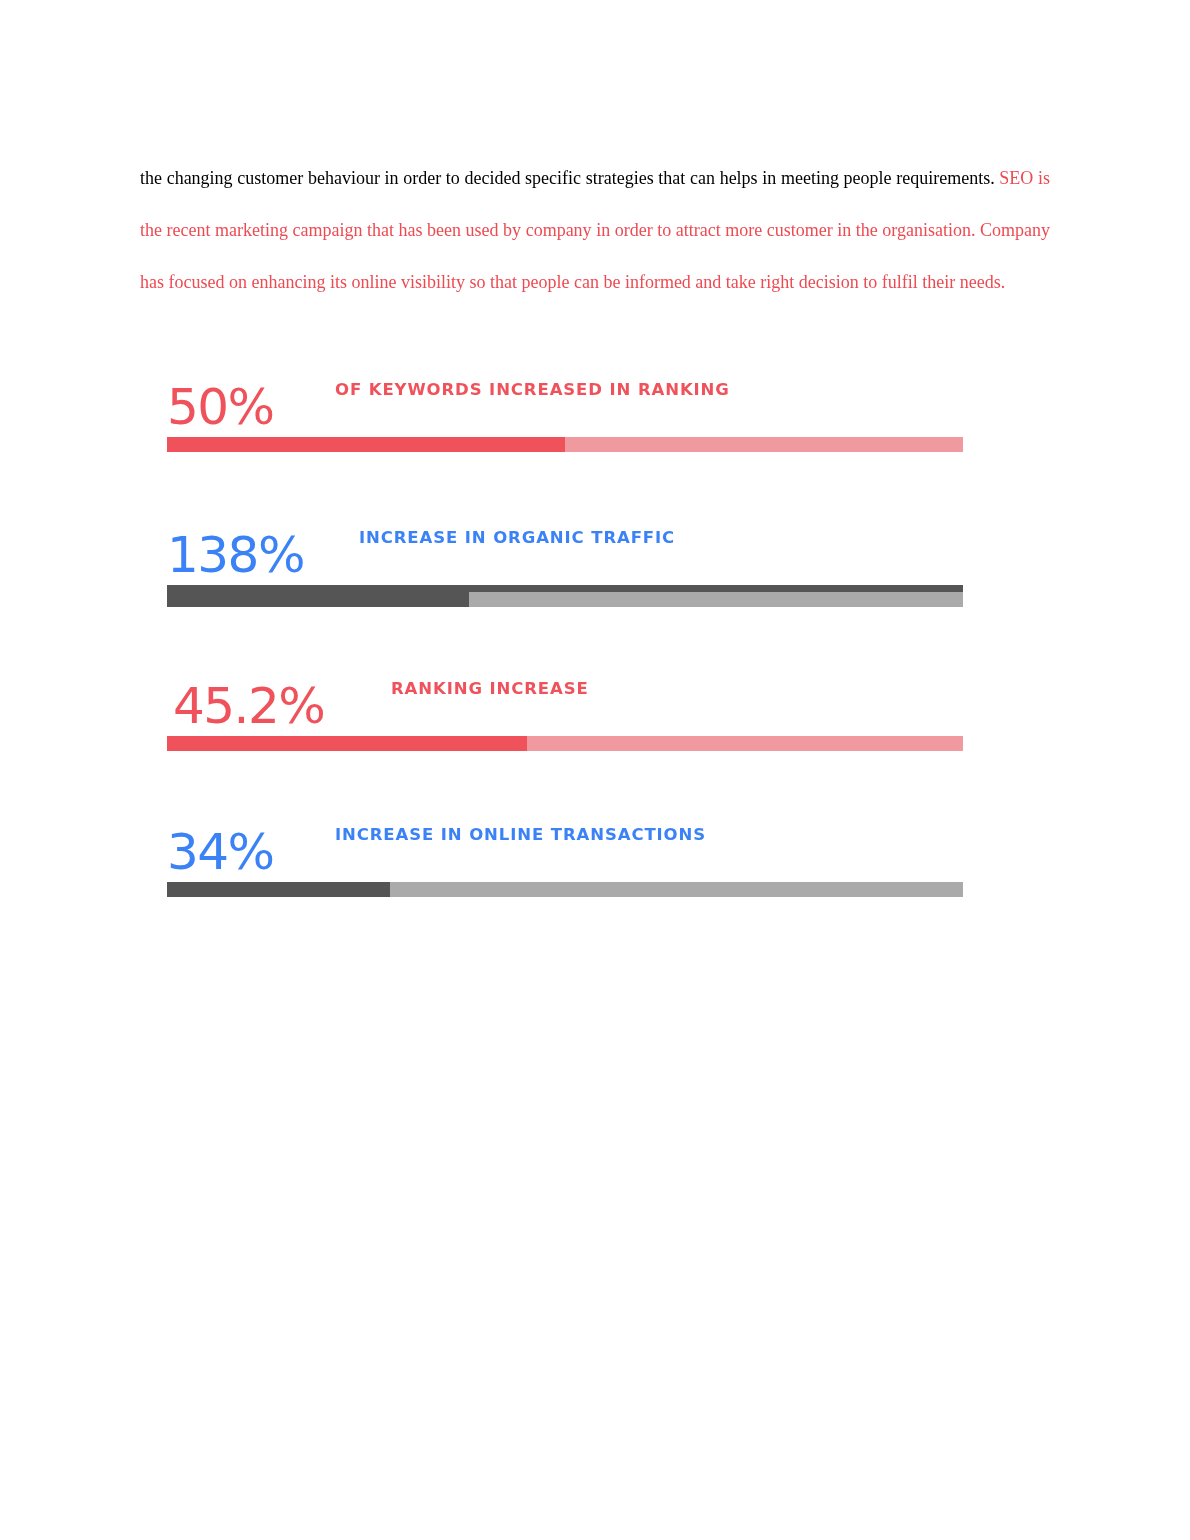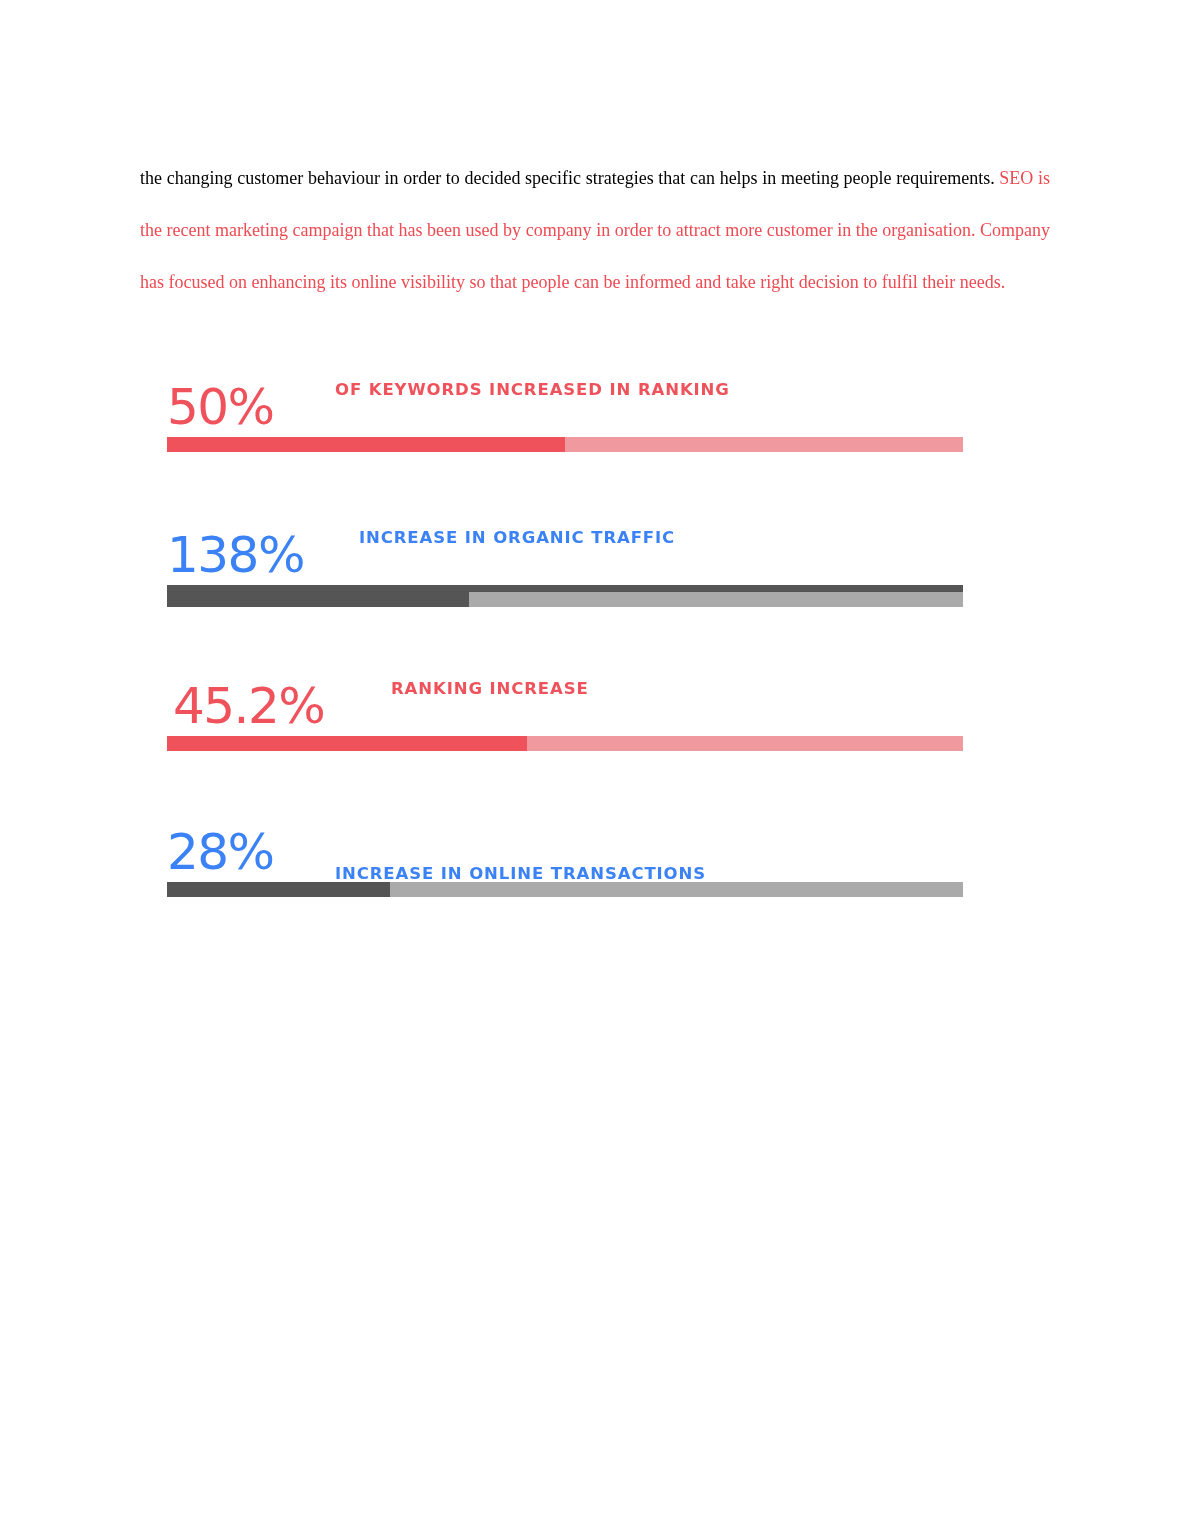--- a/index.html
+++ b/index.html
@@ -164,22 +164,22 @@
         <div class="bar-track">
           <div class="bar-fill" style="width:45.2%;"></div>
         </div>
       </div>
     </div>
 
     <div class="gap-3"></div>
 
     <div class="stat-block grey">
       <div class="stat-head">
-        <div class="stat-value">28%</div>
-        <div class="stat-label" style="left:168px;margin-top:39px;">INCREASE IN ONLINE TRANSACTIONS</div>
+        <div class="stat-value">34%</div>
+        <div class="stat-label" style="left:168px;">INCREASE IN ONLINE TRANSACTIONS</div>
       </div>
       <div class="bar-wrap">
         <div class="bar-track">
           <div class="bar-fill" style="width:28%;"></div>
         </div>
       </div>
     </div>
 
   </div>
 </div>

